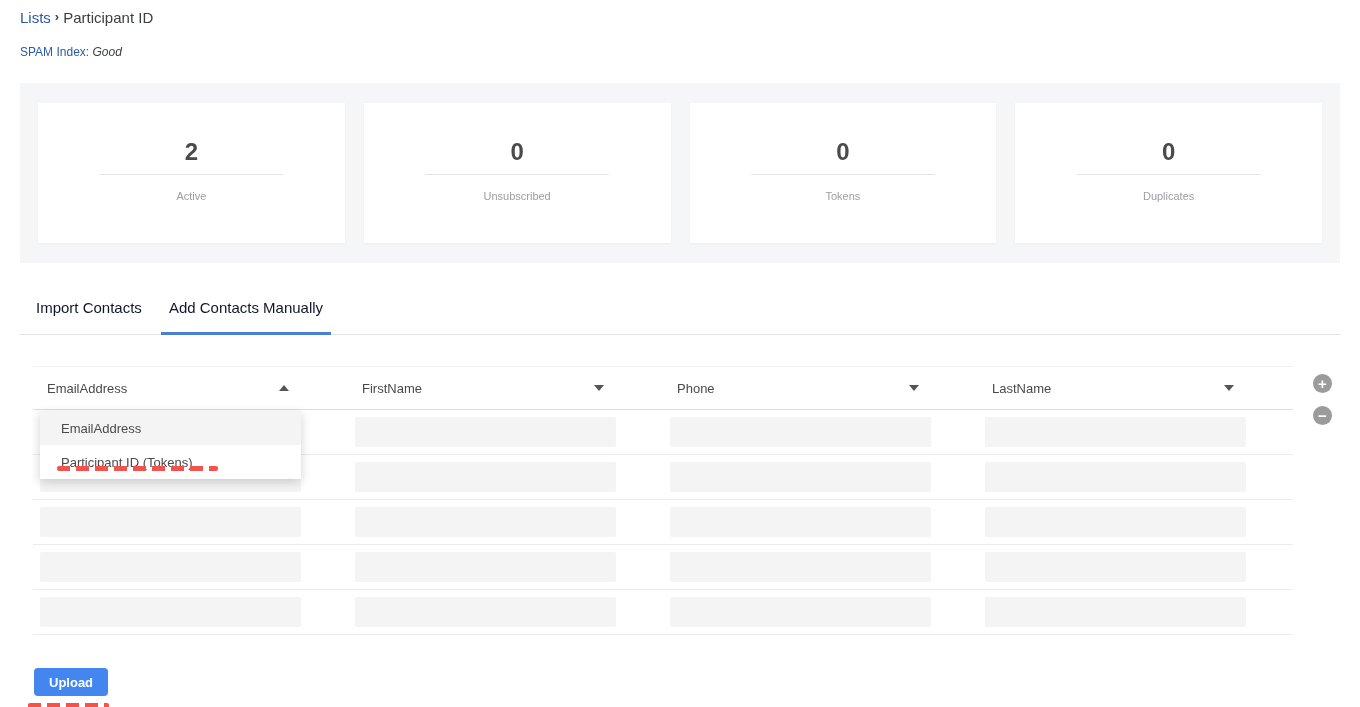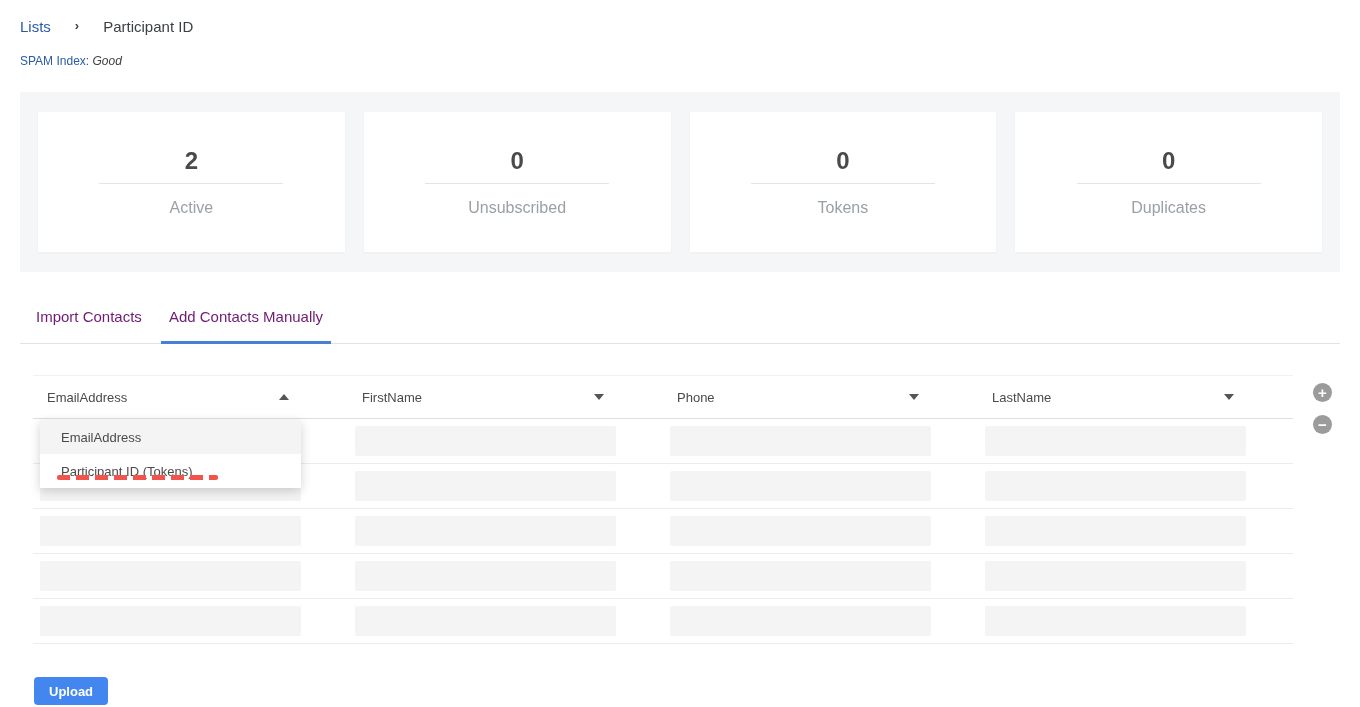--- a/index.html
+++ b/index.html
@@ -1,43 +1,43 @@
 <!DOCTYPE html>
 <html><head>
 <meta charset="utf-8">
 <style>
   * { margin:0; padding:0; box-sizing:border-box; }
   html,body { width:1360px; height:707px; background:#ffffff; overflow:hidden;
               font-family:"Liberation Sans","DejaVu Sans",sans-serif; }
   .page { position:relative; width:1360px; height:707px; }
 
   
-  .breadcrumb { margin:18px 20px 0; font-size:15px; color:#3c4043; display:flex; align-items:flex-start; gap:24px; }
+  .breadcrumb { margin:9px 20px 0; font-size:15px; color:#3c4043; display:flex; align-items:flex-start; gap:4px; }
   .breadcrumb a { color:#2b5aa7; text-decoration:none; cursor:pointer; }
   .crumb-sep { color:#3c4043; font-size:13px; font-weight:bold; }
   .crumb-current { color:#3c4043; }
 
   
   .spam { margin:19px 20px 0; font-size:12px; }
   .spam-label { color:#2b5aa7; }
   .spam-value { color:#3c4043;font-style:italic; }
 
   
   .stats-panel { margin:24px 20px 0; height:180px; background:#f5f6f7;
                  display:flex; gap:19px; padding:20px 18px; }
   .stat-card { flex:1; background:#ffffff; box-shadow:0 1px 2px rgba(0,0,0,0.04);
                display:flex; flex-direction:column; align-items:center; padding-top:36px; }
   .stat-value { font-size:24px; font-weight:bold; color:#4a4a4a; line-height:26px; }
   .stat-divider { width:60%; height:1px; background:#e4e4e4; margin-top:9px; }
-  .stat-label { margin-top:15px; font-size:16px; color:#9aa0a6; }
+  .stat-label { margin-top:15px; font-size:11px; color:#9aa0a6; }
 
   
   .tabs { margin:36px 20px 0; padding-left:8px; display:flex; gap:11px;
           border-bottom:1px solid #e3e3e3; }
-  .tab { font-size:15px; color:#701a75; padding:0 8px 11px; cursor:pointer; }
+  .tab { font-size:15px; color:#0f172a; padding:0 8px 11px; cursor:pointer; }
   .tab.active { border-bottom:3px solid #4a7fd6; padding-bottom:16px; margin-bottom:-1px; }
 
   
   .table-area { position:relative; margin:31px 0 0 33px; width:1260px; }
   .thead { display:grid; grid-template-columns:repeat(4,1fr); height:44px;
            border-top:1px solid #f1f1f1; border-bottom:1px solid #dedede; }
   .th { padding-left:7px; display:flex; align-items:center; }
   .col-select { width:261px; height:100%; display:flex; align-items:center;
                 justify-content:space-between; padding:0 12px 0 7px; cursor:pointer; }
   .col-select .label { font-size:13px; color:#4a4a4a; }

